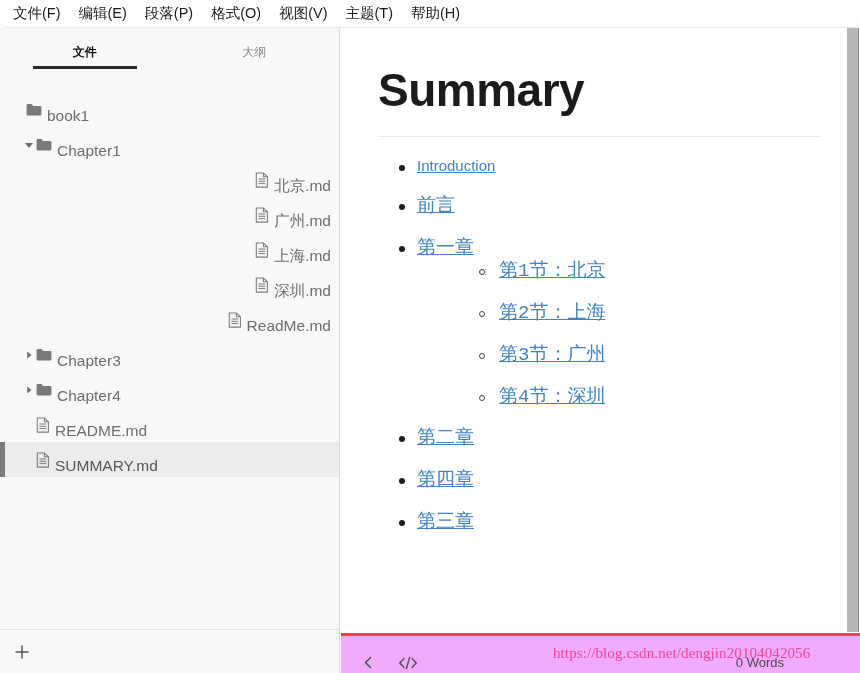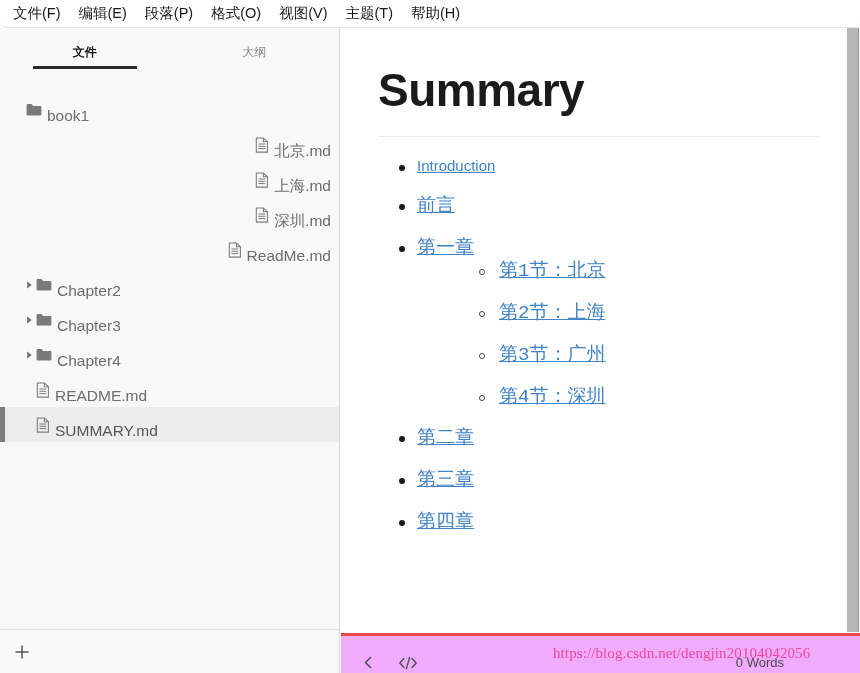--- a/index.html
+++ b/index.html
@@ -344,80 +344,92 @@
     <div class="tree" id="file-tree">
         <div class="tree-row lvl0">
           <span class="twisty"></span>
           <span class="node-icon">
             <svg width="16" height="14" viewBox="0 0 16 14" aria-hidden="true">
               <path d="M0.6 2.2 A1.1 1.1 0 0 1 1.7 1.1 H5.6 L7.1 2.9 H14.3 A1.1 1.1 0 0 1 15.4 4 V11.4 A1.1 1.1 0 0 1 14.3 12.5 H1.7 A1.1 1.1 0 0 1 0.6 11.4 Z" fill="currentColor"></path>
             </svg>
           </span>
           <span class="node-label">book1</span>
         </div>
-        <div class="tree-row lvl2">
-          <span class="node-icon">
-            <svg width="14" height="16" viewBox="0 0 14 16" aria-hidden="true">
-              <path d="M1.3 0.9 H8.4 L12.4 4.8 V15.1 H1.3 Z" fill="none" stroke="currentColor" stroke-width="1.05"></path>
-              <polyline points="8.4,0.9 8.4,4.8 12.4,4.8" fill="none" stroke="currentColor" stroke-width="1.05"></polyline>
-              <line x1="3.4" y1="7.0" x2="10.3" y2="7.0" stroke="currentColor" stroke-width="1"></line>
-              <line x1="3.4" y1="9.3" x2="10.3" y2="9.3" stroke="currentColor" stroke-width="1"></line>
-              <line x1="3.4" y1="11.6" x2="10.3" y2="11.6" stroke="currentColor" stroke-width="1"></line>
-            </svg>
-          </span>
-          <span class="node-label">北京.md</span>
-        </div>
-        <div class="tree-row lvl2">
-          <span class="node-icon">
-            <svg width="14" height="16" viewBox="0 0 14 16" aria-hidden="true">
-              <path d="M1.3 0.9 H8.4 L12.4 4.8 V15.1 H1.3 Z" fill="none" stroke="currentColor" stroke-width="1.05"></path>
-              <polyline points="8.4,0.9 8.4,4.8 12.4,4.8" fill="none" stroke="currentColor" stroke-width="1.05"></polyline>
-              <line x1="3.4" y1="7.0" x2="10.3" y2="7.0" stroke="currentColor" stroke-width="1"></line>
-              <line x1="3.4" y1="9.3" x2="10.3" y2="9.3" stroke="currentColor" stroke-width="1"></line>
-              <line x1="3.4" y1="11.6" x2="10.3" y2="11.6" stroke="currentColor" stroke-width="1"></line>
-            </svg>
-          </span>
-          <span class="node-label">上海.md</span>
-        </div>
-        <div class="tree-row lvl2">
-          <span class="node-icon">
-            <svg width="14" height="16" viewBox="0 0 14 16" aria-hidden="true">
-              <path d="M1.3 0.9 H8.4 L12.4 4.8 V15.1 H1.3 Z" fill="none" stroke="currentColor" stroke-width="1.05"></path>
-              <polyline points="8.4,0.9 8.4,4.8 12.4,4.8" fill="none" stroke="currentColor" stroke-width="1.05"></polyline>
-              <line x1="3.4" y1="7.0" x2="10.3" y2="7.0" stroke="currentColor" stroke-width="1"></line>
-              <line x1="3.4" y1="9.3" x2="10.3" y2="9.3" stroke="currentColor" stroke-width="1"></line>
-              <line x1="3.4" y1="11.6" x2="10.3" y2="11.6" stroke="currentColor" stroke-width="1"></line>
-            </svg>
-          </span>
-          <span class="node-label">深圳.md</span>
-        </div>
-        <div class="tree-row lvl2">
-          <span class="node-icon">
-            <svg width="14" height="16" viewBox="0 0 14 16" aria-hidden="true">
-              <path d="M1.3 0.9 H8.4 L12.4 4.8 V15.1 H1.3 Z" fill="none" stroke="currentColor" stroke-width="1.05"></path>
-              <polyline points="8.4,0.9 8.4,4.8 12.4,4.8" fill="none" stroke="currentColor" stroke-width="1.05"></polyline>
-              <line x1="3.4" y1="7.0" x2="10.3" y2="7.0" stroke="currentColor" stroke-width="1"></line>
-              <line x1="3.4" y1="9.3" x2="10.3" y2="9.3" stroke="currentColor" stroke-width="1"></line>
-              <line x1="3.4" y1="11.6" x2="10.3" y2="11.6" stroke="currentColor" stroke-width="1"></line>
-            </svg>
-          </span>
-          <span class="node-label">ReadMe.md</span>
-        </div>
         <div class="tree-row lvl1">
           <span class="twisty">
             <svg width="10" height="10" viewBox="0 0 10 10" aria-hidden="true">
-              <polygon points="3.2,1.6 7.6,5 3.2,8.4" fill="currentColor"></polygon>
+              <polygon points="1,3 9,3 5,8" fill="currentColor"></polygon>
             </svg>
           </span>
           <span class="node-icon">
             <svg width="16" height="14" viewBox="0 0 16 14" aria-hidden="true">
               <path d="M0.6 2.2 A1.1 1.1 0 0 1 1.7 1.1 H5.6 L7.1 2.9 H14.3 A1.1 1.1 0 0 1 15.4 4 V11.4 A1.1 1.1 0 0 1 14.3 12.5 H1.7 A1.1 1.1 0 0 1 0.6 11.4 Z" fill="currentColor"></path>
             </svg>
           </span>
-          <span class="node-label">Chapter2</span>
+          <span class="node-label">Chapter1</span>
+        </div>
+        <div class="tree-row lvl2">
+          <span class="node-icon">
+            <svg width="14" height="16" viewBox="0 0 14 16" aria-hidden="true">
+              <path d="M1.3 0.9 H8.4 L12.4 4.8 V15.1 H1.3 Z" fill="none" stroke="currentColor" stroke-width="1.05"></path>
+              <polyline points="8.4,0.9 8.4,4.8 12.4,4.8" fill="none" stroke="currentColor" stroke-width="1.05"></polyline>
+              <line x1="3.4" y1="7.0" x2="10.3" y2="7.0" stroke="currentColor" stroke-width="1"></line>
+              <line x1="3.4" y1="9.3" x2="10.3" y2="9.3" stroke="currentColor" stroke-width="1"></line>
+              <line x1="3.4" y1="11.6" x2="10.3" y2="11.6" stroke="currentColor" stroke-width="1"></line>
+            </svg>
+          </span>
+          <span class="node-label">北京.md</span>
+        </div>
+        <div class="tree-row lvl2">
+          <span class="node-icon">
+            <svg width="14" height="16" viewBox="0 0 14 16" aria-hidden="true">
+              <path d="M1.3 0.9 H8.4 L12.4 4.8 V15.1 H1.3 Z" fill="none" stroke="currentColor" stroke-width="1.05"></path>
+              <polyline points="8.4,0.9 8.4,4.8 12.4,4.8" fill="none" stroke="currentColor" stroke-width="1.05"></polyline>
+              <line x1="3.4" y1="7.0" x2="10.3" y2="7.0" stroke="currentColor" stroke-width="1"></line>
+              <line x1="3.4" y1="9.3" x2="10.3" y2="9.3" stroke="currentColor" stroke-width="1"></line>
+              <line x1="3.4" y1="11.6" x2="10.3" y2="11.6" stroke="currentColor" stroke-width="1"></line>
+            </svg>
+          </span>
+          <span class="node-label">广州.md</span>
+        </div>
+        <div class="tree-row lvl2">
+          <span class="node-icon">
+            <svg width="14" height="16" viewBox="0 0 14 16" aria-hidden="true">
+              <path d="M1.3 0.9 H8.4 L12.4 4.8 V15.1 H1.3 Z" fill="none" stroke="currentColor" stroke-width="1.05"></path>
+              <polyline points="8.4,0.9 8.4,4.8 12.4,4.8" fill="none" stroke="currentColor" stroke-width="1.05"></polyline>
+              <line x1="3.4" y1="7.0" x2="10.3" y2="7.0" stroke="currentColor" stroke-width="1"></line>
+              <line x1="3.4" y1="9.3" x2="10.3" y2="9.3" stroke="currentColor" stroke-width="1"></line>
+              <line x1="3.4" y1="11.6" x2="10.3" y2="11.6" stroke="currentColor" stroke-width="1"></line>
+            </svg>
+          </span>
+          <span class="node-label">上海.md</span>
+        </div>
+        <div class="tree-row lvl2">
+          <span class="node-icon">
+            <svg width="14" height="16" viewBox="0 0 14 16" aria-hidden="true">
+              <path d="M1.3 0.9 H8.4 L12.4 4.8 V15.1 H1.3 Z" fill="none" stroke="currentColor" stroke-width="1.05"></path>
+              <polyline points="8.4,0.9 8.4,4.8 12.4,4.8" fill="none" stroke="currentColor" stroke-width="1.05"></polyline>
+              <line x1="3.4" y1="7.0" x2="10.3" y2="7.0" stroke="currentColor" stroke-width="1"></line>
+              <line x1="3.4" y1="9.3" x2="10.3" y2="9.3" stroke="currentColor" stroke-width="1"></line>
+              <line x1="3.4" y1="11.6" x2="10.3" y2="11.6" stroke="currentColor" stroke-width="1"></line>
+            </svg>
+          </span>
+          <span class="node-label">深圳.md</span>
+        </div>
+        <div class="tree-row lvl2">
+          <span class="node-icon">
+            <svg width="14" height="16" viewBox="0 0 14 16" aria-hidden="true">
+              <path d="M1.3 0.9 H8.4 L12.4 4.8 V15.1 H1.3 Z" fill="none" stroke="currentColor" stroke-width="1.05"></path>
+              <polyline points="8.4,0.9 8.4,4.8 12.4,4.8" fill="none" stroke="currentColor" stroke-width="1.05"></polyline>
+              <line x1="3.4" y1="7.0" x2="10.3" y2="7.0" stroke="currentColor" stroke-width="1"></line>
+              <line x1="3.4" y1="9.3" x2="10.3" y2="9.3" stroke="currentColor" stroke-width="1"></line>
+              <line x1="3.4" y1="11.6" x2="10.3" y2="11.6" stroke="currentColor" stroke-width="1"></line>
+            </svg>
+          </span>
+          <span class="node-label">ReadMe.md</span>
         </div>
         <div class="tree-row lvl1">
           <span class="twisty">
             <svg width="10" height="10" viewBox="0 0 10 10" aria-hidden="true">
               <polygon points="3.2,1.6 7.6,5 3.2,8.4" fill="currentColor"></polygon>
             </svg>
           </span>
           <span class="node-icon">
             <svg width="16" height="14" viewBox="0 0 16 14" aria-hidden="true">
               <path d="M0.6 2.2 A1.1 1.1 0 0 1 1.7 1.1 H5.6 L7.1 2.9 H14.3 A1.1 1.1 0 0 1 15.4 4 V11.4 A1.1 1.1 0 0 1 14.3 12.5 H1.7 A1.1 1.1 0 0 1 0.6 11.4 Z" fill="currentColor"></path>
@@ -485,22 +497,22 @@
           </ul>
           <ul class="md-list level1">
             <li class="md-item"><span class="bullet"></span><a class="md-link cjk">前言</a></li>
             <li class="md-item"><span class="bullet"></span><a class="md-link cjk">第一章</a><ul class="md-list level2">
                 <li class="md-item sub"><span class="bullet"></span><a class="md-link cjk">第1节：北京</a></li>
                 <li class="md-item sub"><span class="bullet"></span><a class="md-link cjk">第2节：上海</a></li>
                 <li class="md-item sub"><span class="bullet"></span><a class="md-link cjk">第3节：广州</a></li>
                 <li class="md-item sub"><span class="bullet"></span><a class="md-link cjk">第4节：深圳</a></li>
               </ul></li>
             <li class="md-item"><span class="bullet"></span><a class="md-link cjk">第二章</a></li>
+            <li class="md-item"><span class="bullet"></span><a class="md-link cjk">第四章</a></li>
             <li class="md-item"><span class="bullet"></span><a class="md-link cjk">第三章</a></li>
-            <li class="md-item"><span class="bullet"></span><a class="md-link cjk">第四章</a></li>
           </ul>
         </div>
     </div>
 
     <div class="statusbar">
       <div class="status-icon">
         <svg width="15" height="15" viewBox="0 0 15 15" aria-hidden="true">
           <polyline points="9.5,2.5 4.5,7.5 9.5,12.5" fill="none" stroke="currentColor" stroke-width="1.5" stroke-linecap="round" stroke-linejoin="round"></polyline>
         </svg>
       </div>

